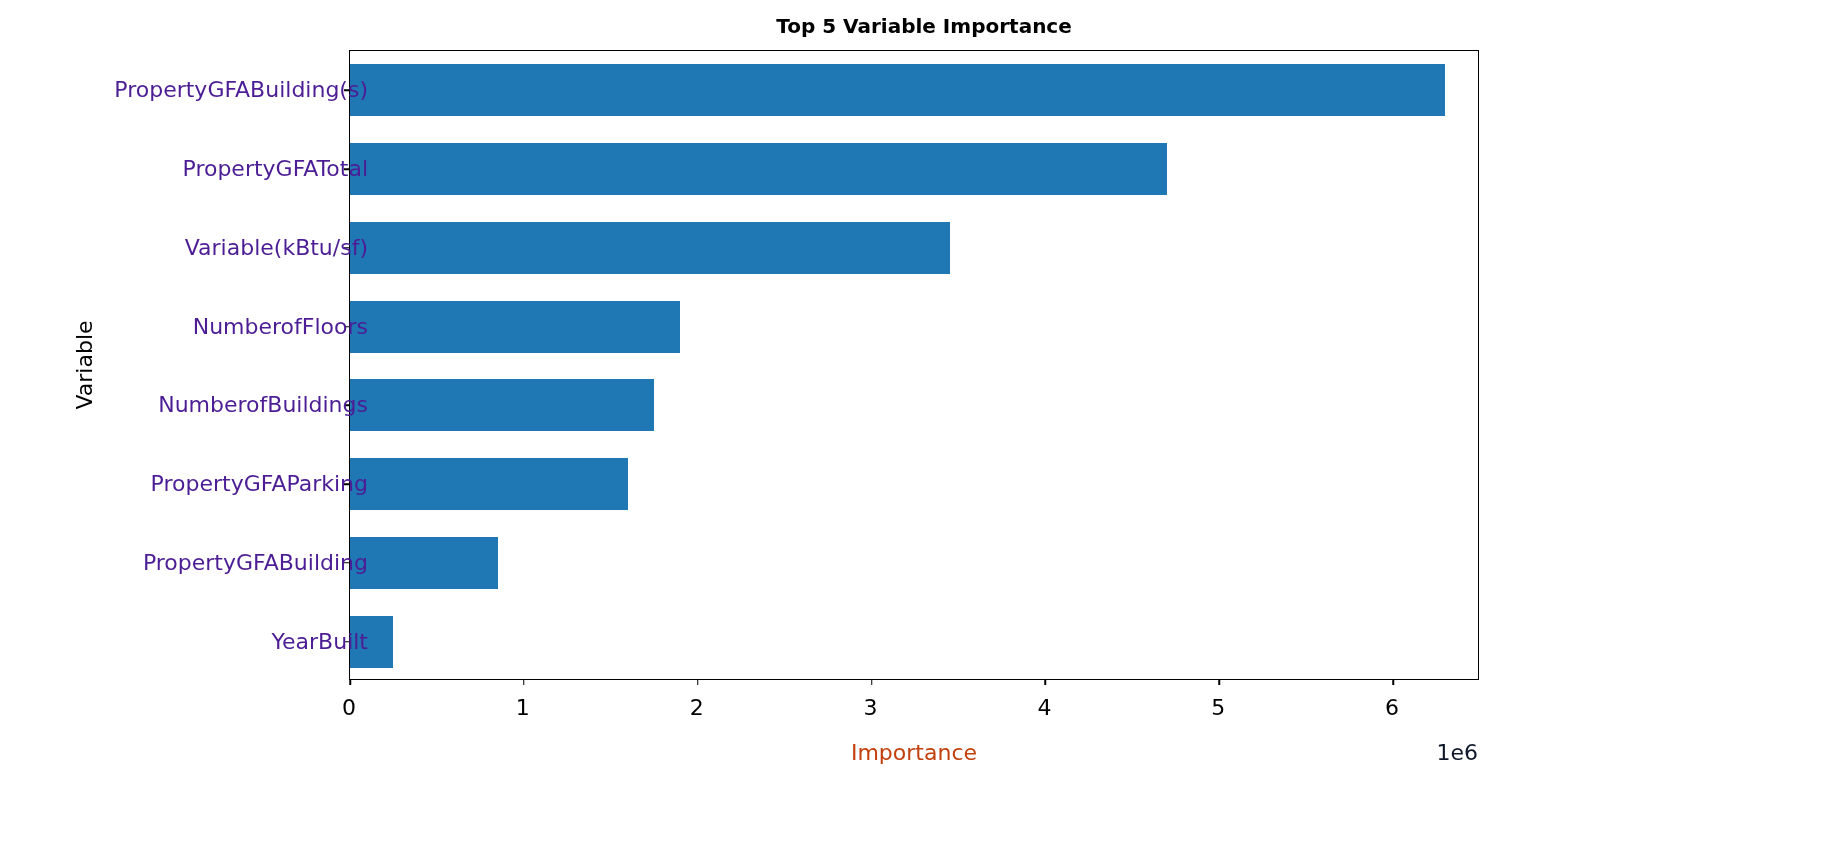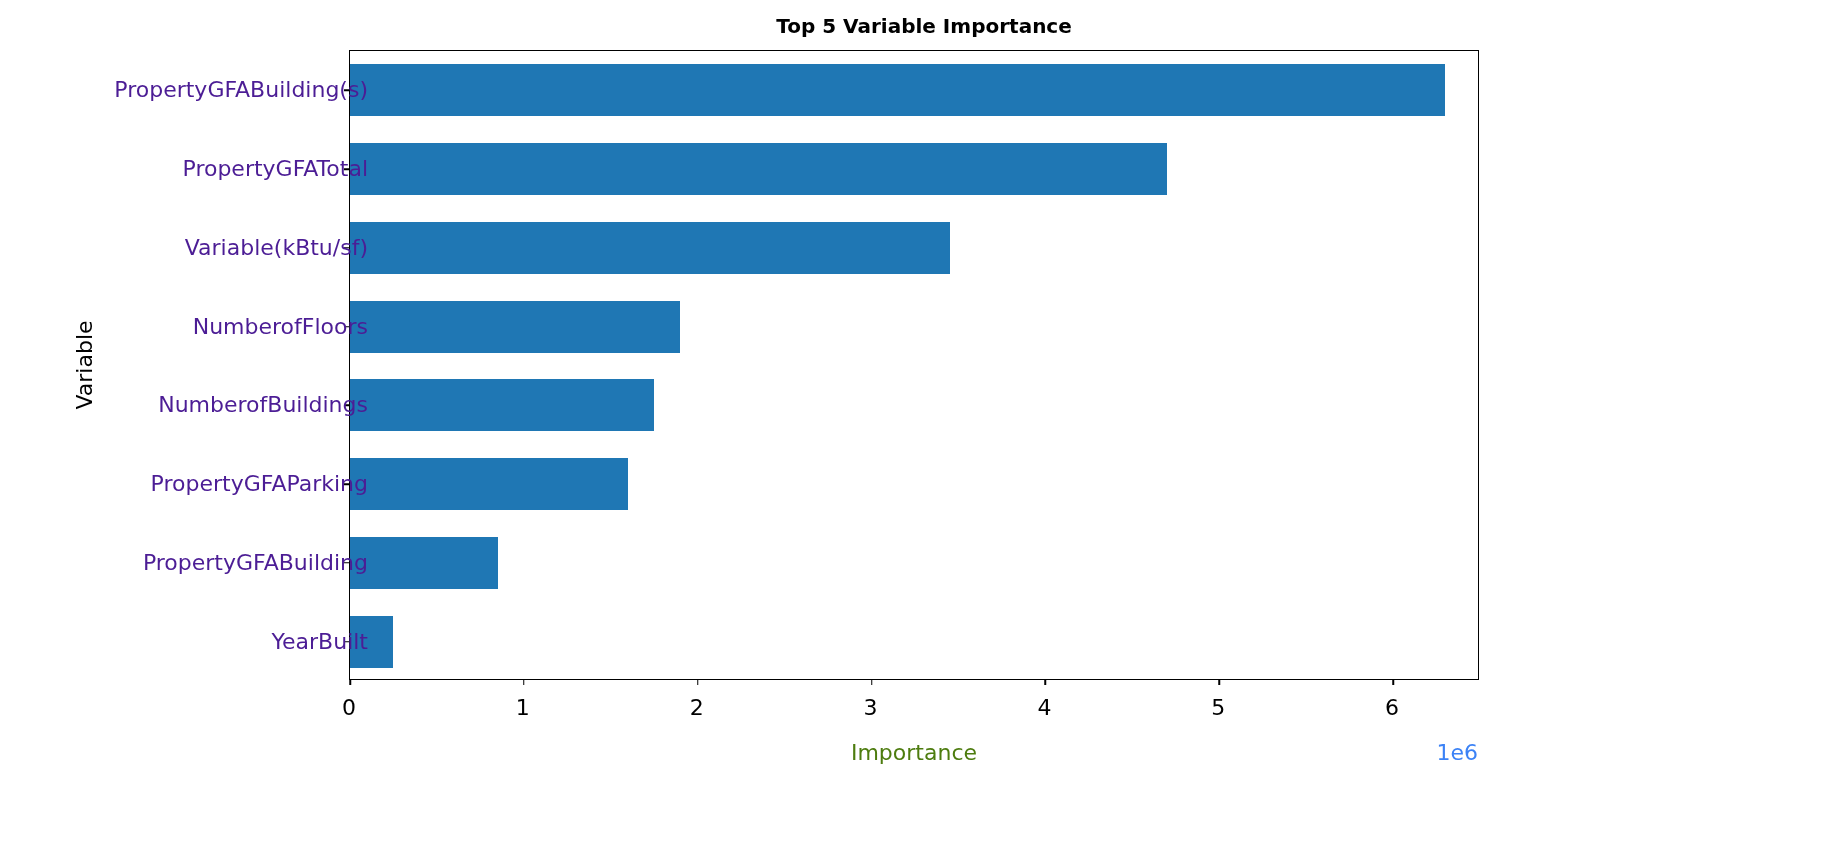--- a/index.html
+++ b/index.html
@@ -44,28 +44,28 @@
       font-size: 22px;
       color: #000;
     }
     .xlabel {
       position: absolute;
       left: 349px;
       width: 1130px;
       top: 740px;
       text-align: center;
       font-size: 22px;
-      color: #4d7c0f;
+      color: #c2410c;
     }
     .offset-text {
       position: absolute;
       right: 370px;
       top: 740px;
       font-size: 22px;
-      color: #3b82f6;
+      color: #0f172a;
     }
     .bar {
       position: absolute;
       background: #1f77b4;
       height: 52px;
     }
     .ytick-label {
       position: absolute;
       right: 1480px;
       font-size: 22px;

